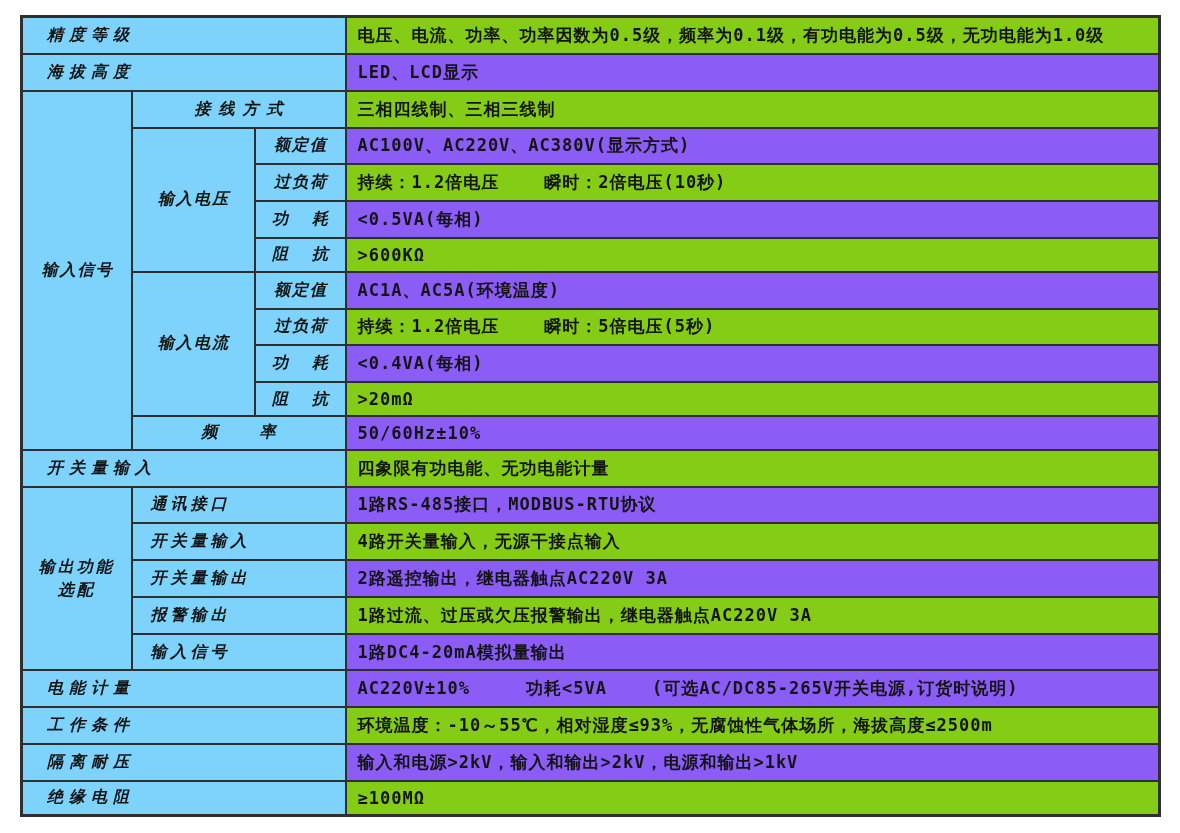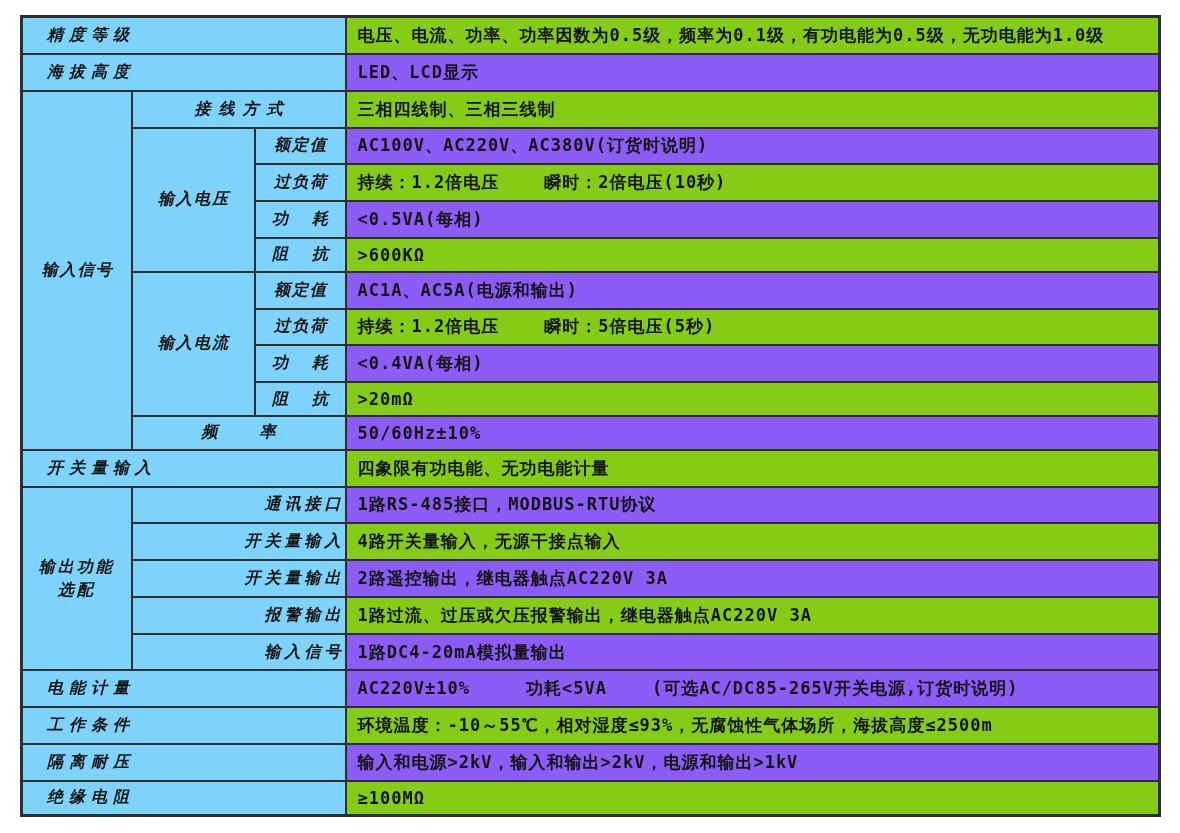--- a/index.html
+++ b/index.html
@@ -36,21 +36,21 @@
   table.spec {
     border: 3px solid #2f2f2f;
   }
   td.lab {
     background: #7dd3fc;
     font-size: 16px;
     font-style: italic;
   }
   td.left { text-align: left; }
   td.left span { padding-left: 24px; letter-spacing: 6px; }
-  td.subleft { text-align: right; }
+  td.subleft { text-align: left; }
   td.subleft span { padding-left: 18px; letter-spacing: 4px; }
   td.ctr { text-align: center; }
   td.ctr span { display: inline-block; letter-spacing: 3px; margin-right: -3px; }
   td.sp8 span { letter-spacing: 8px; margin-right: -8px; }
   td.sp2 span { letter-spacing: 2px; margin-right: -2px; }
   td.gapmid span { letter-spacing: 24px; margin-right: -24px; }
   td.gapwide span { letter-spacing: 42px; margin-right: -42px; }
   td.twoline span { display: block; letter-spacing: 3px; margin-right: 0; line-height: 1.45; }
   td.val {
     background: #8b5cf6;
@@ -90,39 +90,39 @@
 
     <tr>
       <td rowspan="10" class="lab ctr sp2"><span>输入信号</span></td>
       <td colspan="2" class="lab ctr sp8"><span>接线方式</span></td>
       <td class="val g"><span>三相四线制、三相三线制</span></td>
     </tr>
 
     <tr>
       <td rowspan="4" class="lab ctr sp2"><span>输入电压</span></td>
       <td class="lab ctr sp2"><span>额定值</span></td>
-      <td class="val"><span>AC100V、AC220V、AC380V(订货时说明)</span></td>
+      <td class="val"><span>AC100V、AC220V、AC380V(显示方式)</span></td>
     </tr>
     <tr>
       <td class="lab ctr sp2"><span>过负荷</span></td>
       <td class="val g"><span>持续：1.2倍电压    瞬时：2倍电压(10秒)</span></td>
     </tr>
     <tr>
       <td class="lab ctr gapmid"><span>功耗</span></td>
       <td class="val"><span>&lt;0.5VA(每相)</span></td>
     </tr>
     <tr>
       <td class="lab ctr gapmid"><span>阻抗</span></td>
       <td class="val g"><span>&gt;600KΩ</span></td>
     </tr>
 
     <tr>
       <td rowspan="4" class="lab ctr sp2"><span>输入电流</span></td>
       <td class="lab ctr sp2"><span>额定值</span></td>
-      <td class="val"><span>AC1A、AC5A(电源和输出)</span></td>
+      <td class="val"><span>AC1A、AC5A(环境温度)</span></td>
     </tr>
     <tr>
       <td class="lab ctr sp2"><span>过负荷</span></td>
       <td class="val g"><span>持续：1.2倍电压    瞬时：5倍电压(5秒)</span></td>
     </tr>
     <tr>
       <td class="lab ctr gapmid"><span>功耗</span></td>
       <td class="val"><span>&lt;0.4VA(每相)</span></td>
     </tr>
     <tr>

